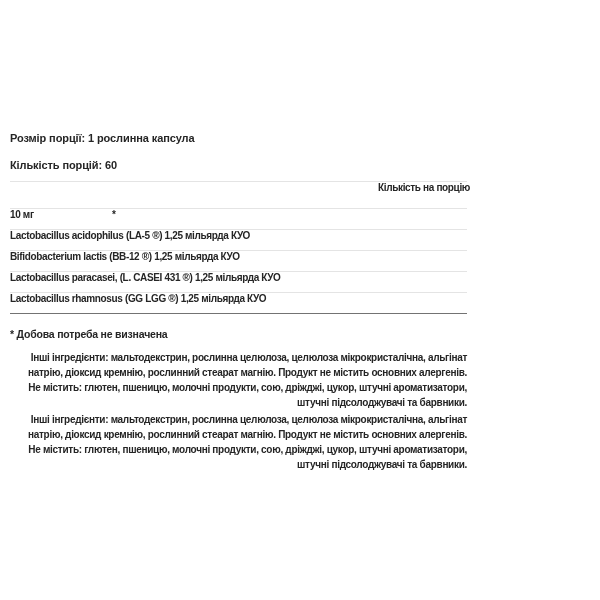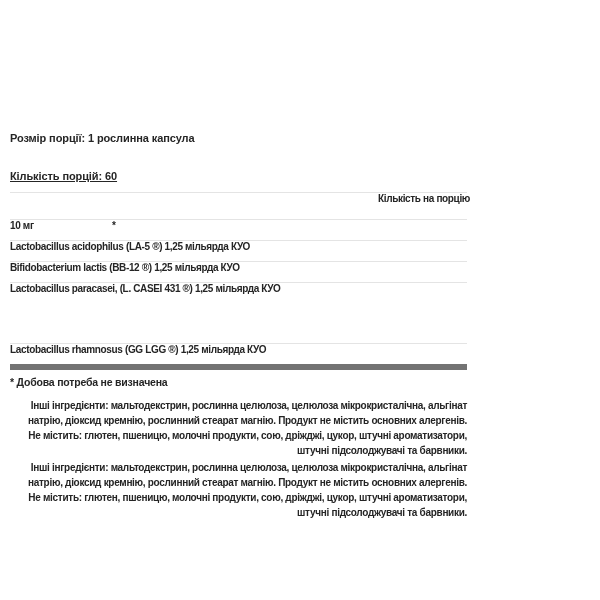--- a/index.html
+++ b/index.html
@@ -13,42 +13,42 @@
   }
   .wrap{padding:132px 10px 0 10px;}
 
   
   .serving-line{
     font-size:11px;
     font-weight:bold;
     line-height:13px;
     letter-spacing:-0.1px;
   }
-  .serving-line + .serving-line{margin-top:25px;text-decoration:underline;}
+  .serving-line + .serving-line{margin-top:14px;}
 
   
   .facts-table{margin-top:9px;}
   .t-row{
     display:flex;
     height:20px;
     border-top:1px solid #e4e4e4;
     font-size:10px;
     font-weight:bold;
     letter-spacing:-0.35px;
     white-space:nowrap;
   }
-  .t-row:last-child{border-bottom:6px solid #737373;margin-top:40px;}
+  .t-row:last-child{border-bottom:1px solid #737373;}
   .t-header{height:26px;}
   .c1{flex:0 0 368px;overflow:visible;}
   .c2{flex:0 0 102px;}
   .c3{flex:1 1 auto;}
 
   
   .footnote{
-    margin-top:6px;
+    margin-top:14px;
     font-size:10.5px;
     font-weight:bold;
     letter-spacing:-0.2px;
   }
 
   
   .paras{margin-top:10px;text-align:right;}
   .para{
     font-size:10px;
     font-weight:bold;

